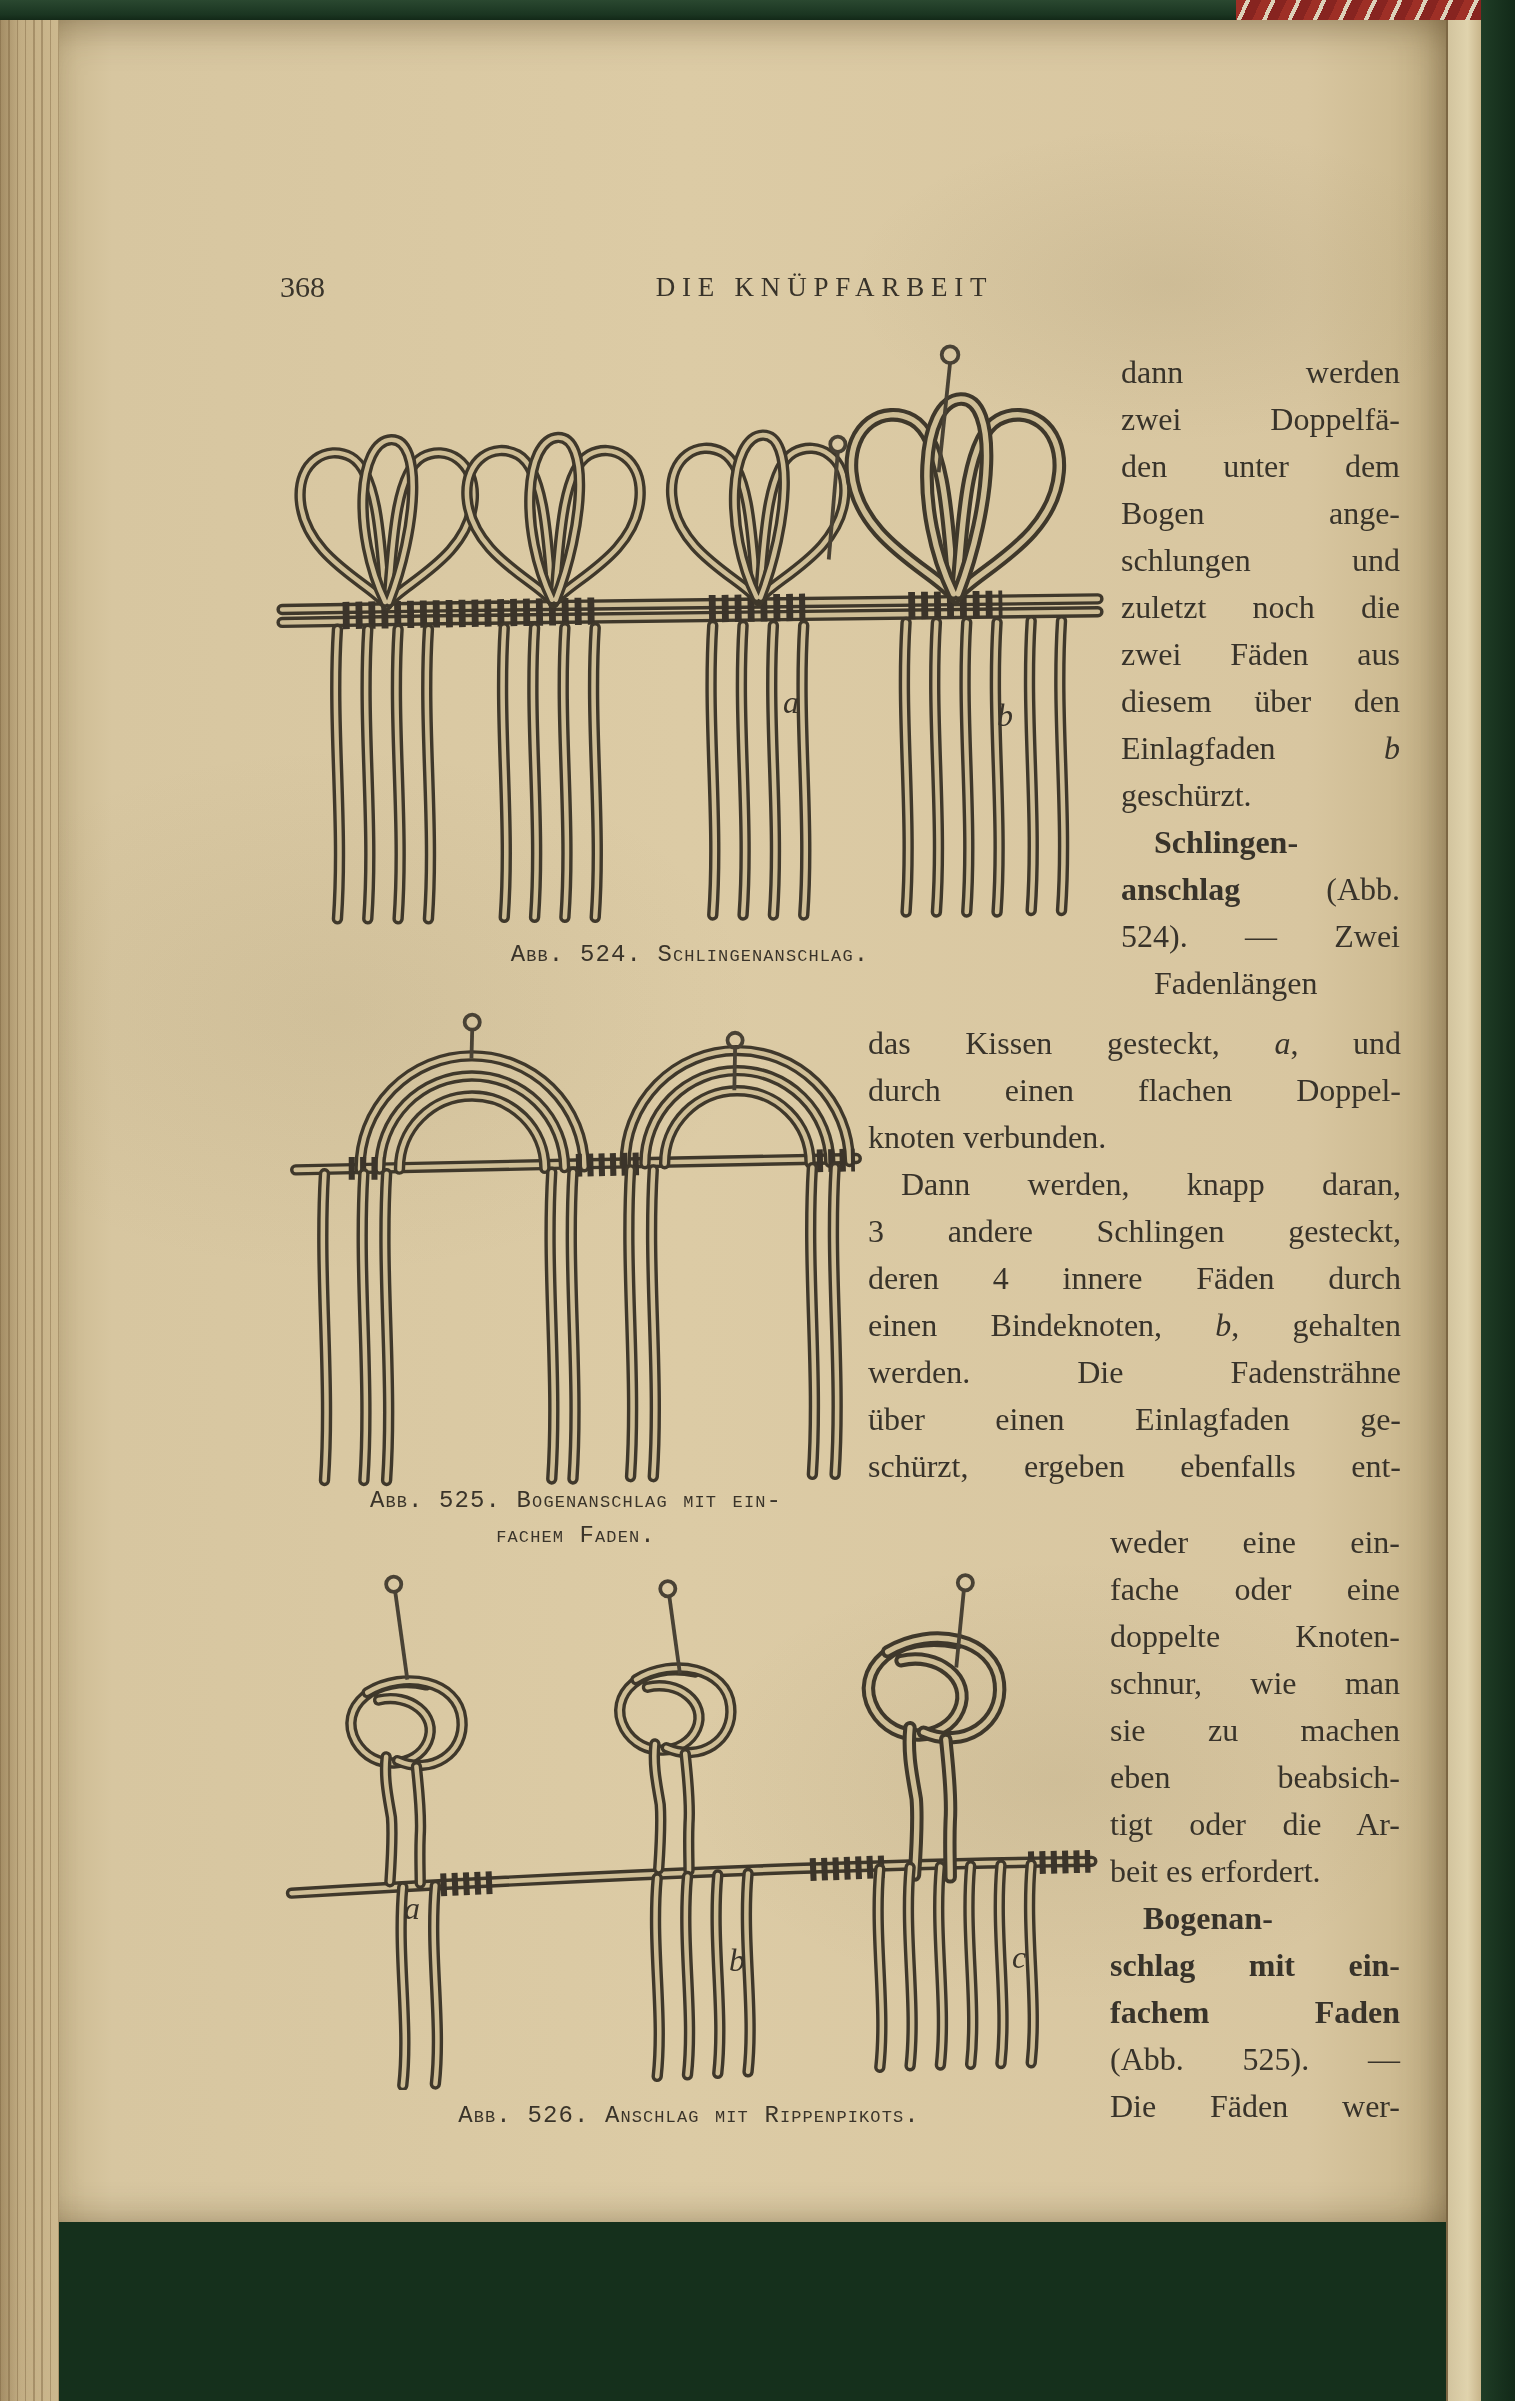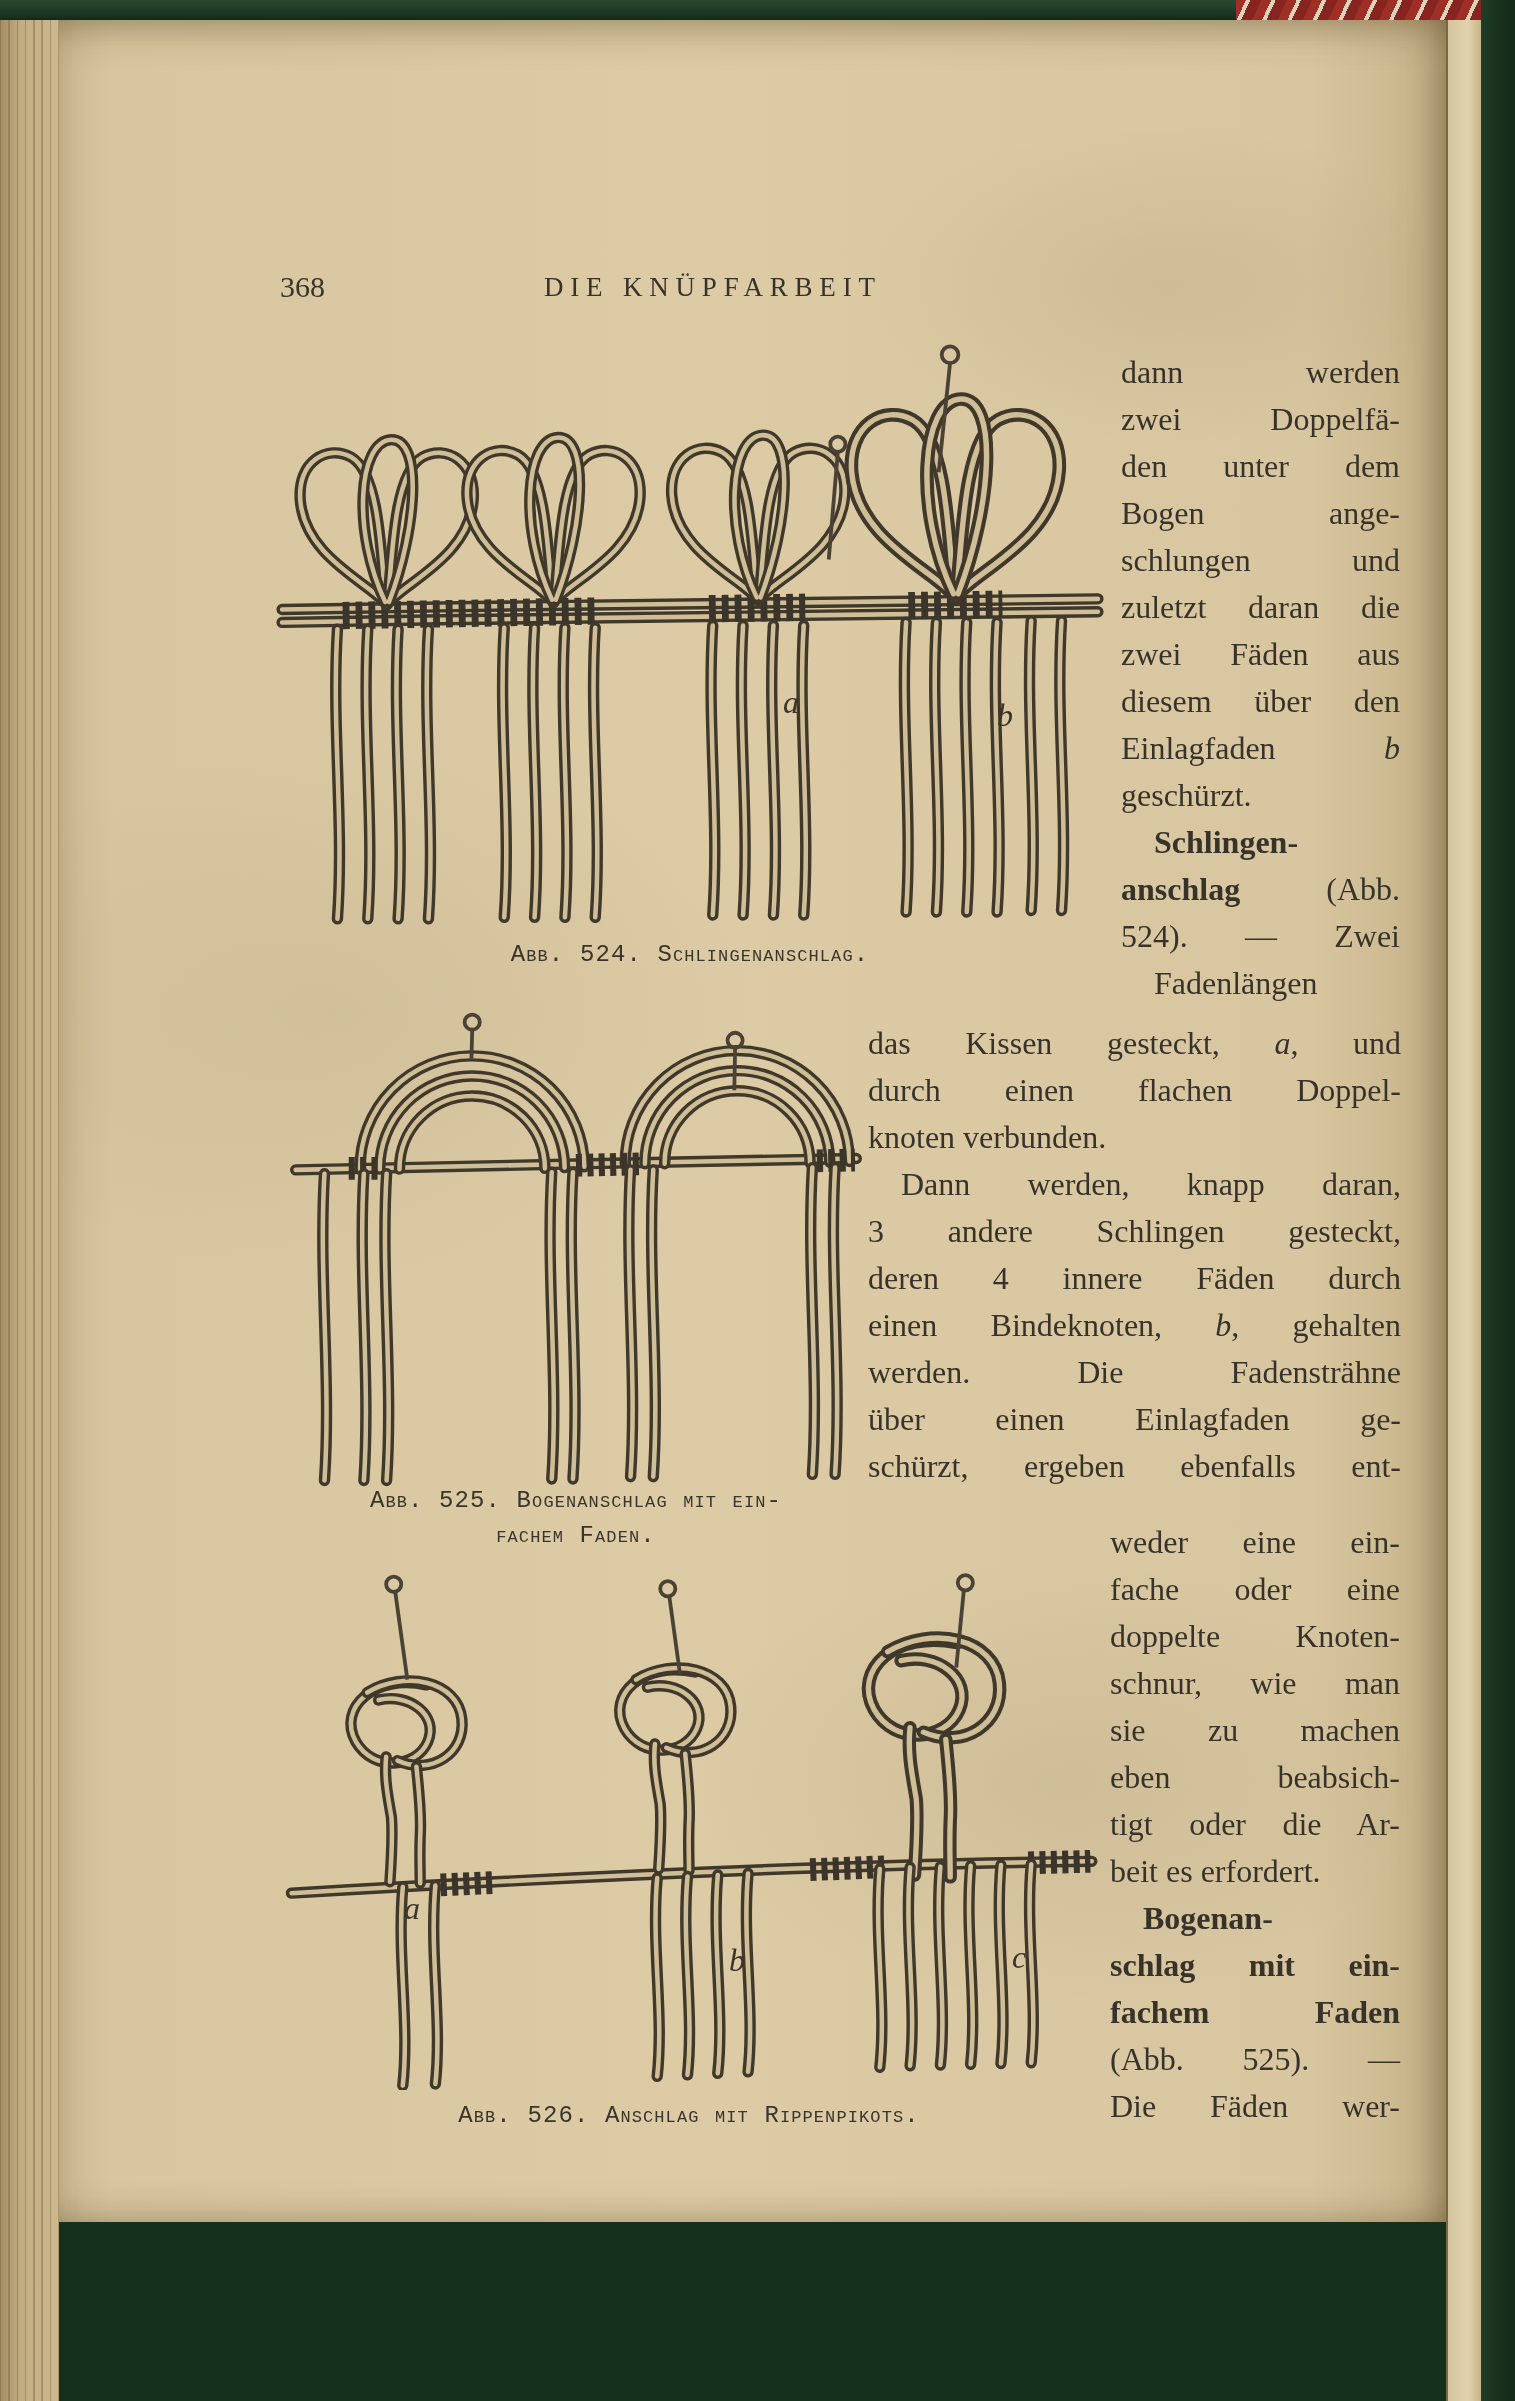--- a/index.html
+++ b/index.html
@@ -24,21 +24,21 @@
   .page::before{content:"";position:absolute;inset:0;pointer-events:none;background:
     radial-gradient(455px 227px at 80% 12%, rgba(105,90,55,.10), rgba(0,0,0,0) 70%),
     radial-gradient(606px 379px at 20% 45%, rgba(110,95,60,.08), rgba(0,0,0,0) 70%),
     radial-gradient(530px 318px at 72% 80%, rgba(100,85,50,.09), rgba(0,0,0,0) 70%);}
   .next-strip{position:absolute;left:1446px;top:19.7px;width:36px;height:2382px;
     background:linear-gradient(90deg,#7c6744 0 2.3px,#d2c49e 2.3px,#e0d3ad 60%,#c6b388);}
   .cover-right{position:absolute;left:1481px;top:0;width:34px;height:2401px;
     background:linear-gradient(90deg,#1f3d26,#122918);}
 
   .pagenum{position:absolute;left:221px;top:250px;font-size:30px;color:#3a352b;}
-  .header{position:absolute;left:485px;top:252px;width:561px;text-align:left;
+  .header{position:absolute;left:485px;top:252px;width:561px;text-align:center;
     font-size:27px;letter-spacing:6.8px;color:#38332a;}
 
   .textcol{position:absolute;font-size:32px;line-height:47px;color:#38332a;}
   .tl{text-align:justify;text-align-last:justify;}
   .tl.nj{text-align-last:left;font-family:Liberation Serif, serif;}
   .tl.ind{text-indent:33px;}
   .b{font-weight:bold;}
   .i{font-style:italic;}
 
   .caption{position:absolute;font-size:24px;line-height:35px;text-align:center;
@@ -272,21 +272,21 @@
   <div class="figlabel" style="left:670px;top:1922px">b</div>
   <div class="figlabel" style="left:953px;top:1919px">c</div>
   <div class="caption" style="left:221px;top:2078px;width:818px">Abb. 526. Anschlag mit Rippenpikots.</div>
 
   <div class="textcol" style="left:1062px;top:329px;width:279px">
       <div class="tl"><span>dann werden</span></div>
       <div class="tl"><span>zwei Doppelfä-</span></div>
       <div class="tl"><span>den unter dem</span></div>
       <div class="tl"><span>Bogen ange-</span></div>
       <div class="tl"><span>schlungen und</span></div>
-      <div class="tl"><span>zuletzt daran die</span></div>
+      <div class="tl"><span>zuletzt noch die</span></div>
       <div class="tl"><span>zwei Fäden aus</span></div>
       <div class="tl"><span>diesem über den</span></div>
       <div class="tl"><span>Einlagfaden </span><span class="i">b</span></div>
       <div class="tl nj"><span>geschürzt.</span></div>
       <div class="tl ind nj"><span class="b">Schlingen-</span></div>
       <div class="tl"><span class="b">anschlag</span><span> (Abb.</span></div>
       <div class="tl"><span>524). — Zwei</span></div>
       <div class="tl ind nj"><span>Fadenlängen</span></div>
     </div>
 

